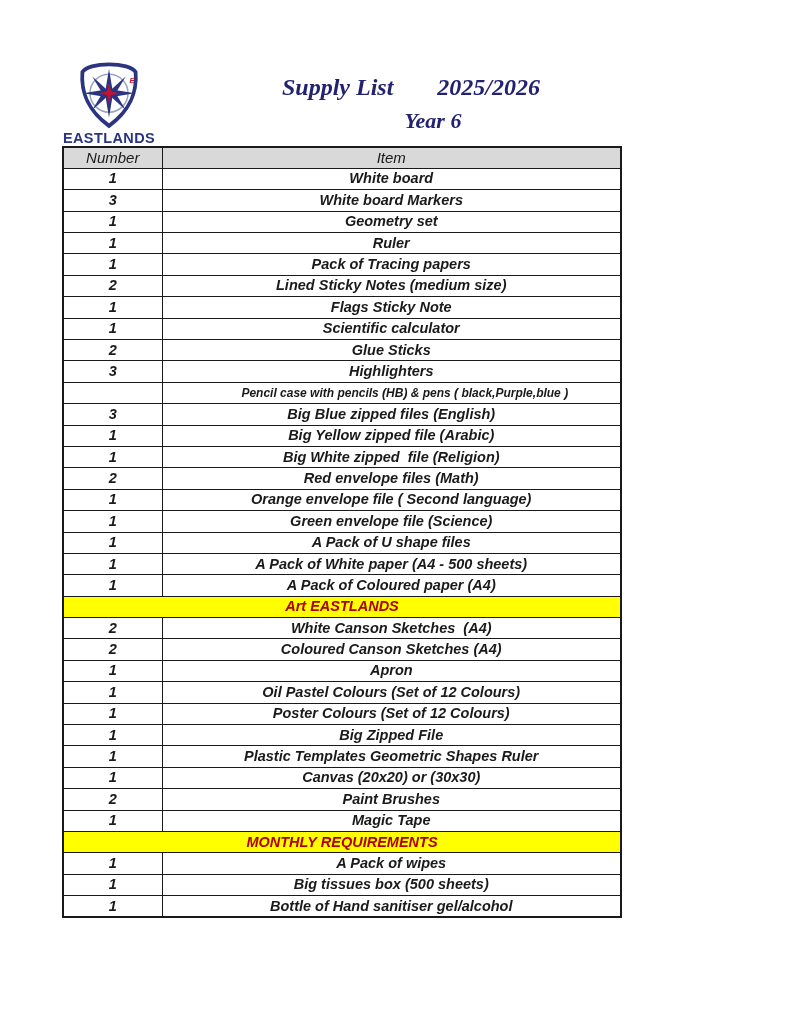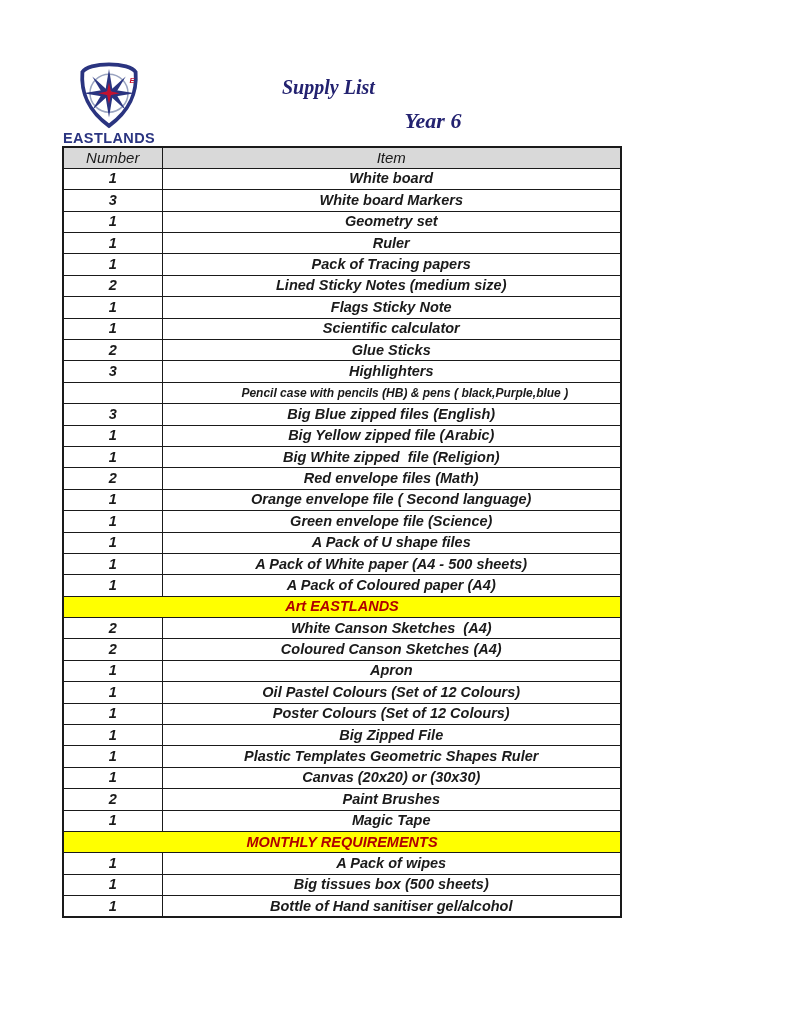--- a/index.html
+++ b/index.html
@@ -31,21 +31,21 @@
   .logo-line1{font-size:14.5px;font-weight:bold;color:var(--logo-navy);letter-spacing:.4px;font-family:"Liberation Sans",sans-serif;}
   .logo-line2{font-size:7.6px;font-weight:bold;color:var(--logo-navy);letter-spacing:1.1px;margin-top:1px;}
   .logo-line3{font-size:8px;font-weight:bold;color:var(--logo-navy);letter-spacing:2.2px;margin-top:1px;}
   
   .title-block{
     position:absolute;left:282px;top:70px;width:330px;
     font-family:"Liberation Serif",serif;
     font-style:italic;font-weight:bold;
     color:var(--navy);
   }
-  .title-line1{display:flex;gap:44px;font-size:20px;line-height:34px;white-space:nowrap;}
+  .title-line1{display:flex;gap:44px;font-size:24px;line-height:34px;white-space:nowrap;}
   .title-line2{font-size:22px;line-height:34px;text-align:center;transform:translateX(-14px);}
   
   .supply-table{
     position:absolute;left:62px;top:146px;width:560px;
     border-collapse:collapse;table-layout:fixed;
     font-family:"Liberation Sans",sans-serif;
   }
   .supply-table col.c-num{width:99px;}
   .supply-table th,.supply-table td{
     border:1px solid var(--border);
@@ -102,20 +102,21 @@
       <text x="77" y="28" font-size="10" font-weight="bold" fill="#c41230" font-family="Liberation Sans, sans-serif" font-style="italic">E</text>
     </svg>
     <div class="logo-line1">EASTLANDS</div>
     <div class="logo-line2">INTERNATIONAL</div>
     <div class="logo-line3">SCHOOL</div>
   </div>
 
   <div class="title-block">
     <div class="title-line1">
       <span>Supply List</span>
+      <span>2025/2026</span>
     </div>
     <div class="title-line2">Year 6</div>
   </div>
 
   <table class="supply-table">
     <colgroup>
         <col class="c-num">
         <col class="c-item">
       </colgroup>
     <thead>

